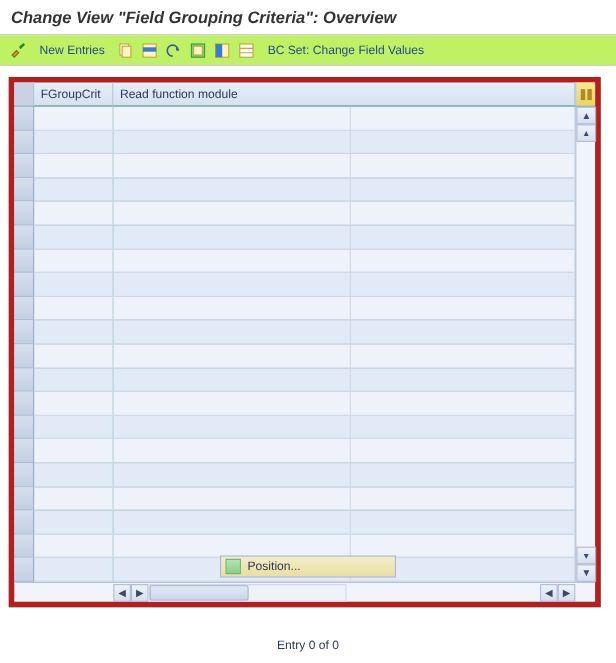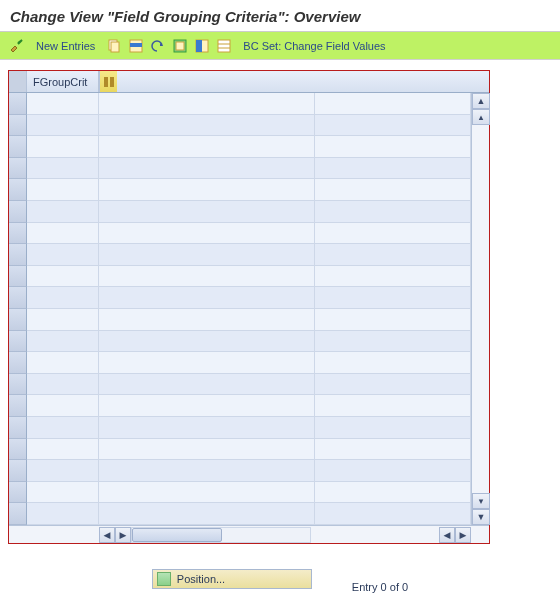--- a/index.html
+++ b/index.html
@@ -40,22 +40,22 @@
     .tb-text {
       color: #2a4a8a;
       cursor: pointer;
       padding: 0 6px;
       font-size: 11px;
     }
     .main-area {
       padding: 10px 8px 0;
     }
     .grid-wrap {
-      border: 1px solid #b91c1c;
-      width: 482px;
+      border: 5px solid #b91c1c;
+      width: 538px;
       position: relative;
       background: #15803d;
     }
     .grid-header {
       display: flex;
       background: linear-gradient(#e9effa, #d6e0f0);
       border-bottom: 1px solid #9aaec9;
       height: 22px;
     }
     .grid-header .hcell {
@@ -163,20 +163,21 @@
     }
     .footer {
       position:absolute;
       bottom: 10px;
       left: 0; right:0;
       display:flex;
       align-items:center;
       justify-content:center;
       gap: 40px;
       font-size:11px;
+      flex-direction:column;
     }
     .pos-btn {
       display:flex; align-items:center;
       border:1px solid #a8b8d0;
       background: linear-gradient(#f4ecc9,#eadf9e);
       height: 20px;
       padding: 0 4px;
       gap:6px;
       cursor:pointer;
       color:#2a3a5a;
@@ -241,20 +242,21 @@
       </svg>
   </span>
   <span class="tb-text">BC Set: Change Field Values</span>
 </div>
 
 <div class="main-area">
   <div class="grid-wrap">
     <div class="grid-header">
       <div class="hcell rowsel-h"></div>
       <div class="hcell col1">FGroupCrit</div>
+      <div class="hcell col3">Read function module</div>
       <div class="col-config">
         <svg width="12" height="12">
             <rect x="1" y="1" width="4" height="10" fill="#b08a2a"></rect>
             <rect x="7" y="1" width="4" height="10" fill="#b08a2a"></rect>
           </svg>
       </div>
     </div>
     <div class="grid-body">
       <div class="rowsel-col">
         <div class="rowsel"></div>

